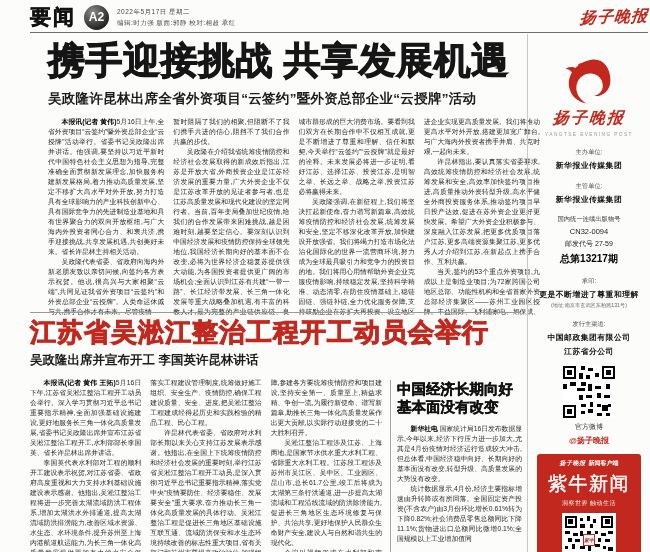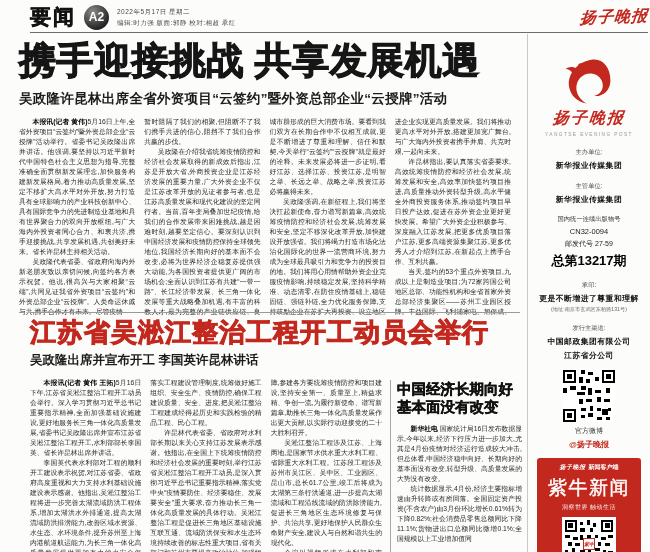--- a/index.html
+++ b/index.html
@@ -9,21 +9,21 @@
   
   .hdr{position:absolute;left:30px;top:2px;width:618px;height:30px;display:flex;align-items:center;gap:8px;}
   .hdr-section{font-size:21px;font-weight:bold;letter-spacing:2px;-webkit-text-stroke:.5px #111;}
   .hdr-badge{width:25px;height:25px;border-radius:50%;background:radial-gradient(circle at 35% 28%,#8a8a8a,#1f1f1f 75%);color:#fff;
     display:flex;align-items:center;justify-content:center;font-size:12px;font-weight:bold;flex:0 0 auto;}
   .hdr-meta{font-size:6.5px;color:#4a4a4a;line-height:1.7;letter-spacing:.5px;}
   .hdr-mast{margin-left:auto;color:#c3281e;font-weight:bold;font-style:italic;font-size:16px;transform:skewX(-8deg) rotate(-2deg);letter-spacing:1px;}
   .hdr-rule{position:absolute;left:30px;top:32px;width:618px;border-top:1.5px solid #6e6e6e;}
 
   
-  .a1{position:absolute;left:19px;top:40px;width:492px;}
+  .a1{position:absolute;left:48px;top:40px;width:492px;}
   .a1 h1{margin:0 0 7px;font-size:37px;line-height:1.15;font-weight:bold;white-space:nowrap;letter-spacing:.5px;-webkit-text-stroke:1.1px #151515;}
   .a1 h2{margin:0 0 9px;font-size:13.5px;font-weight:bold;letter-spacing:.3px;}
   .cols{display:flex;gap:9px;}
   .col{flex:1;font-size:6.8px;line-height:10px;text-align:justify;overflow:hidden;color:#2a2a2a;}
   .cols4 .col{height:200px;}
   .col p{margin:0;text-indent:2em;}
   .col p.cont{text-indent:0;}
   .col b{font-weight:bold;color:#000;}
 
   .rule-mid{position:absolute;left:30px;top:312px;width:490px;border-top:1px solid #9a9a9a;}
@@ -47,21 +47,21 @@
   .sb{position:absolute;left:527px;top:34px;width:123px;height:518px;border-left:1px solid #c9c9c9;box-sizing:border-box;
     text-align:center;overflow:hidden;padding:0 5px;}
   .sb-bird{margin-top:24px;}
   .sb-name{color:#c3281e;font-weight:bold;font-style:italic;font-size:16px;letter-spacing:2px;margin-top:0;transform:skewX(-6deg);}
   .sb-en{font-size:4.8px;color:#9a9a9a;letter-spacing:1.4px;margin-top:3px;}
   .sb-label{font-size:6.3px;color:#555;margin-top:11px;}
   .sb-value{font-size:7.8px;font-weight:bold;color:#111;margin-top:3px;letter-spacing:.5px;}
   .sb-issn-label{font-size:6.3px;color:#333;margin-top:10px;}
   .sb-issn{font-size:7.5px;color:#222;margin-top:3px;}
   .sb-postal{font-size:7px;color:#222;margin-top:3px;}
-  .sb-issue{font-size:13px;font-weight:bold;color:#000;margin-top:3px;text-align:center;}
+  .sb-issue{font-size:10px;font-weight:bold;color:#000;margin-top:3px;text-align:center;}
   .sb-addr{font-size:5.2px;color:#666;margin-top:2px;}
   .sb-qr{margin:9px auto 0;width:52px;height:52px;display:block;}
   .sb-weibo{font-size:7px;color:#333;margin-top:4px;}
   .sb-weibo-handle{font-size:8px;font-weight:bold;color:#c3281e;margin-top:3px;}
 
   .appbox{margin:8px auto 0;width:104px;background:#c3281e;border-radius:3px;padding:5px 4px 6px;color:#fff;box-sizing:border-box;}
   .appbox-top{display:flex;align-items:center;justify-content:center;gap:3px;font-size:6px;}
   .appbox-brand{font-style:italic;font-weight:bold;letter-spacing:.5px;}
   .appbox-client{font-weight:bold;}
   .appbox-name{font-family:"Liberation Serif",serif;font-size:19px;font-weight:normal;letter-spacing:1.5px;margin-top:3px;-webkit-text-stroke:.4px #fff;}

